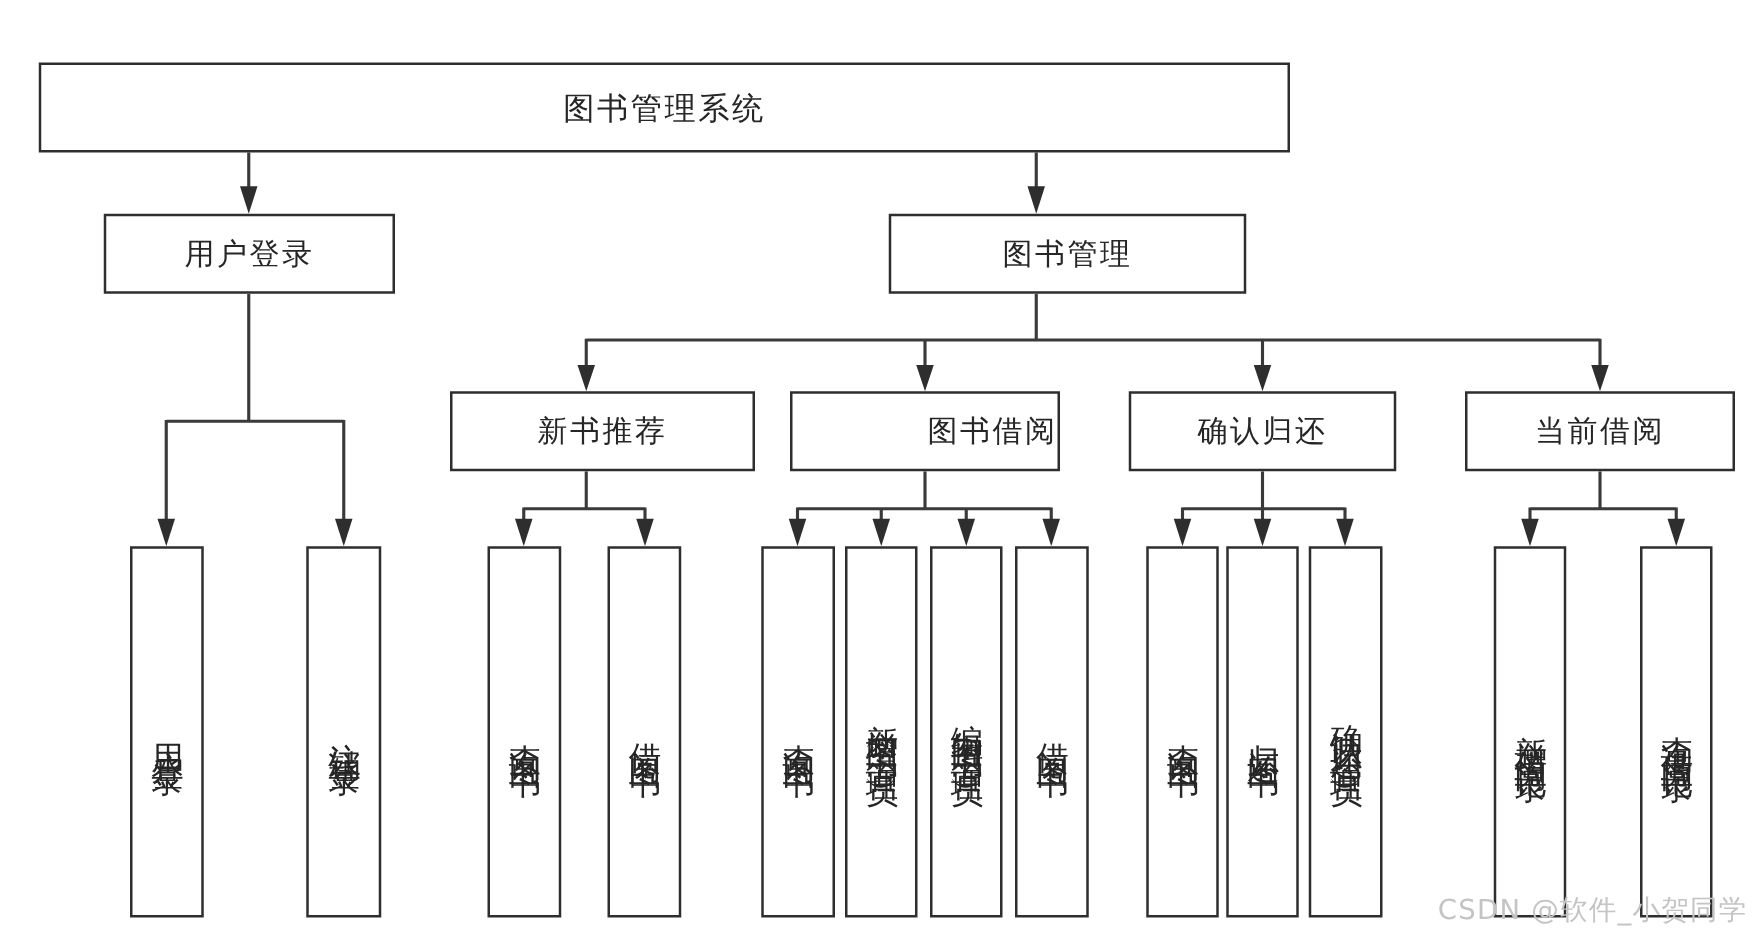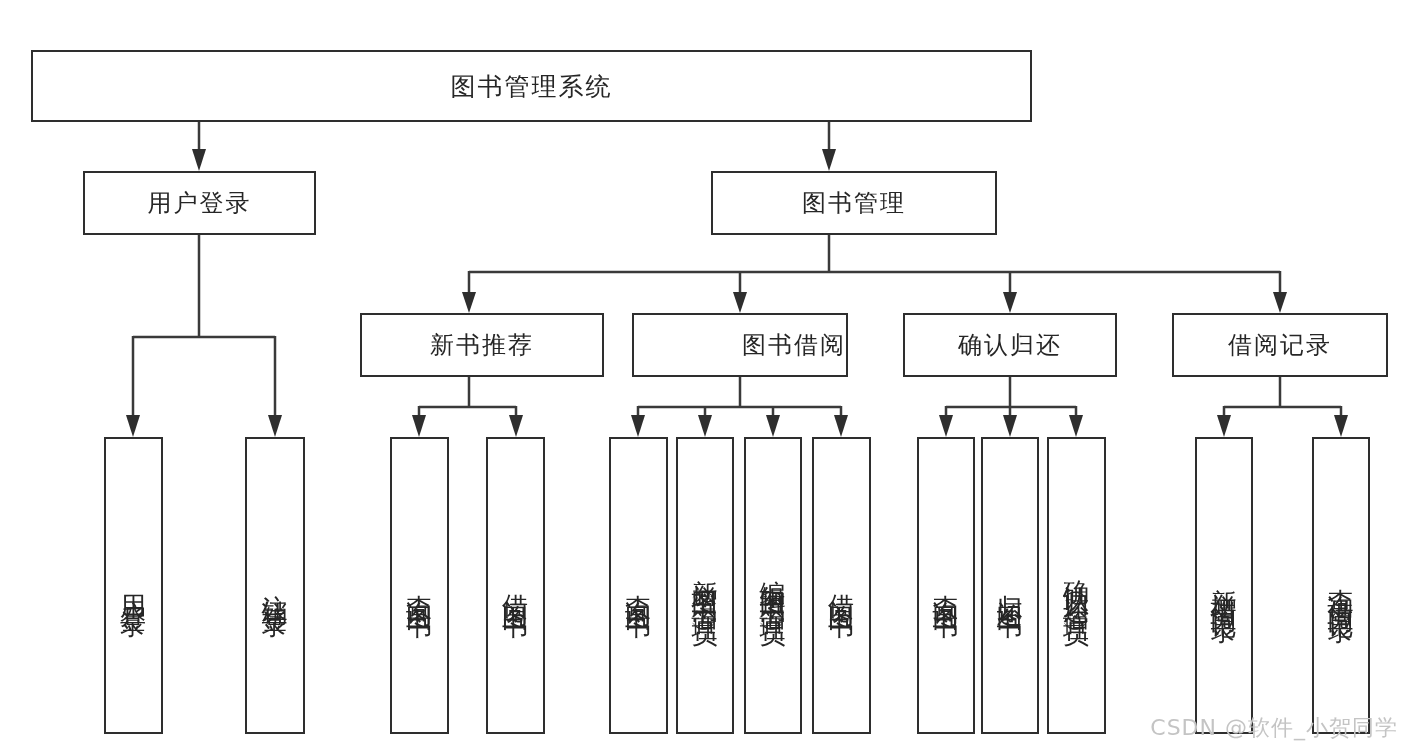--- a/index.html
+++ b/index.html
@@ -127,21 +127,21 @@
   <div class="box hbox" style="left:360px; top:313px; width:244px; height:64px;">
     <span>新书推荐</span>
   </div>
   <div class="box hbox" style="left:632px; top:313px; width:216px; height:64px;justify-content:flex-end;">
     <span>图书借阅</span>
   </div>
   <div class="box hbox" style="left:903px; top:313px; width:214px; height:64px;">
     <span>确认归还</span>
   </div>
   <div class="box hbox" style="left:1172px; top:313px; width:216px; height:64px;">
-    <span>借阅记录</span>
+    <span>当前借阅</span>
   </div>
 
   <div class="box vbox" style="left:104px; top:437px; width:59px; height:297px;">
     <span>用户登录</span>
   </div>
   <div class="box vbox" style="left:245px; top:437px; width:60px; height:297px;">
     <span>注销登录</span>
   </div>
 
   <div class="box vbox" style="left:390px; top:437px; width:59px; height:297px;">

